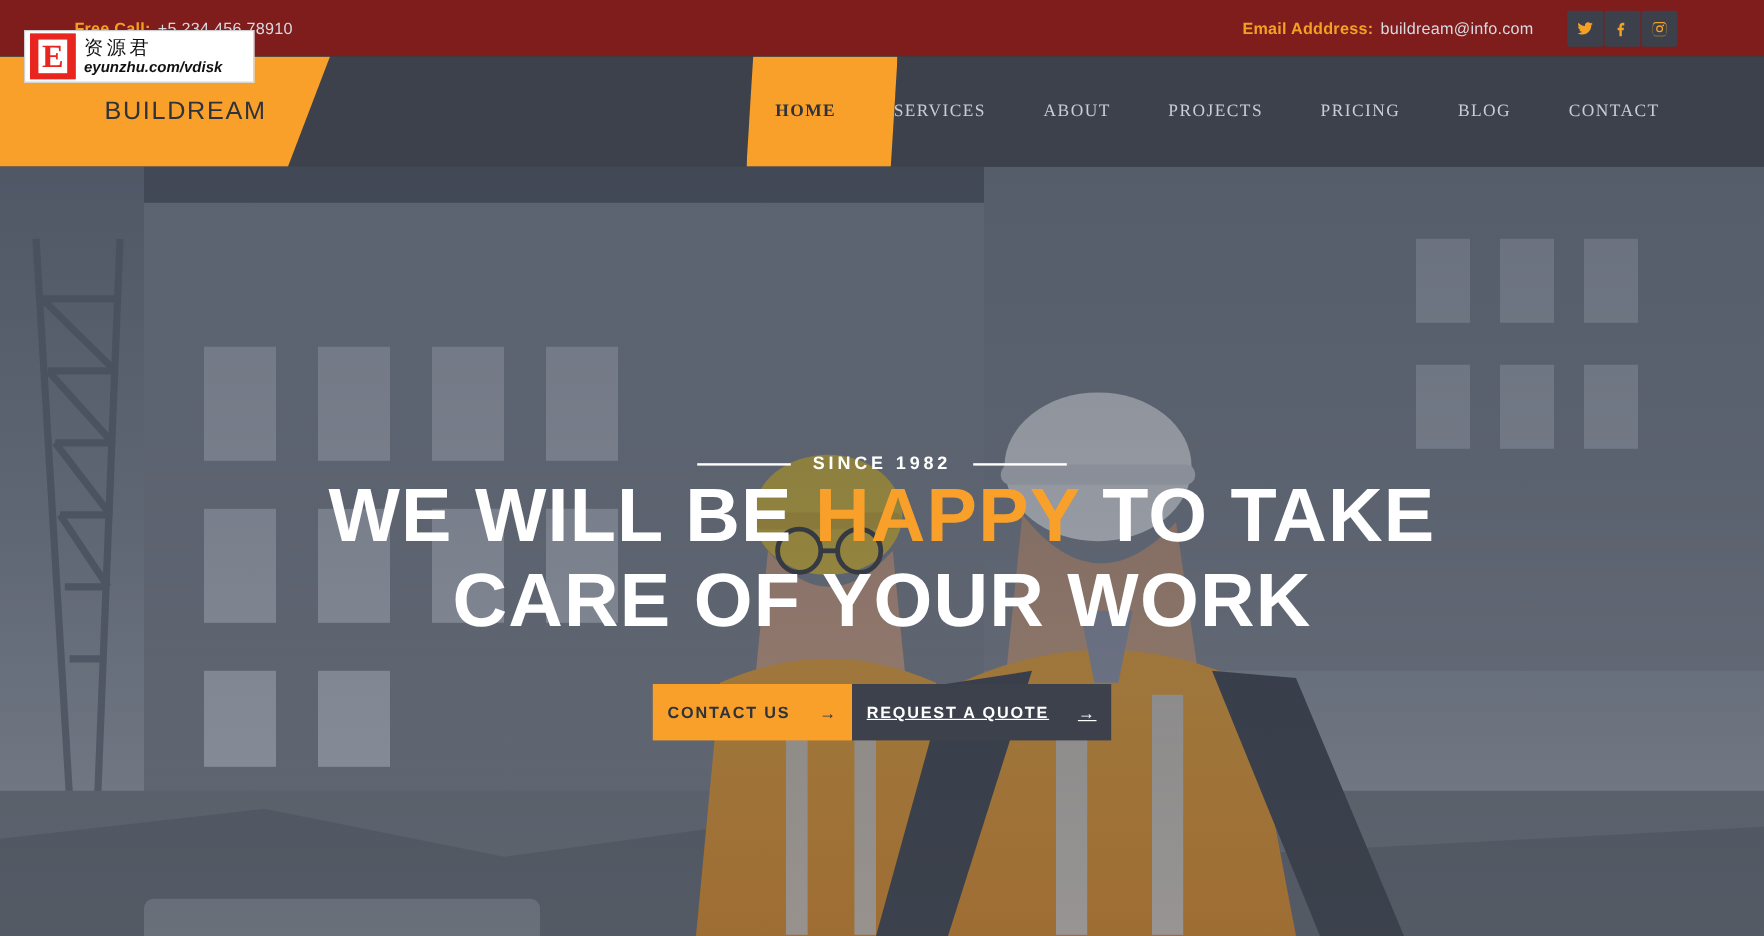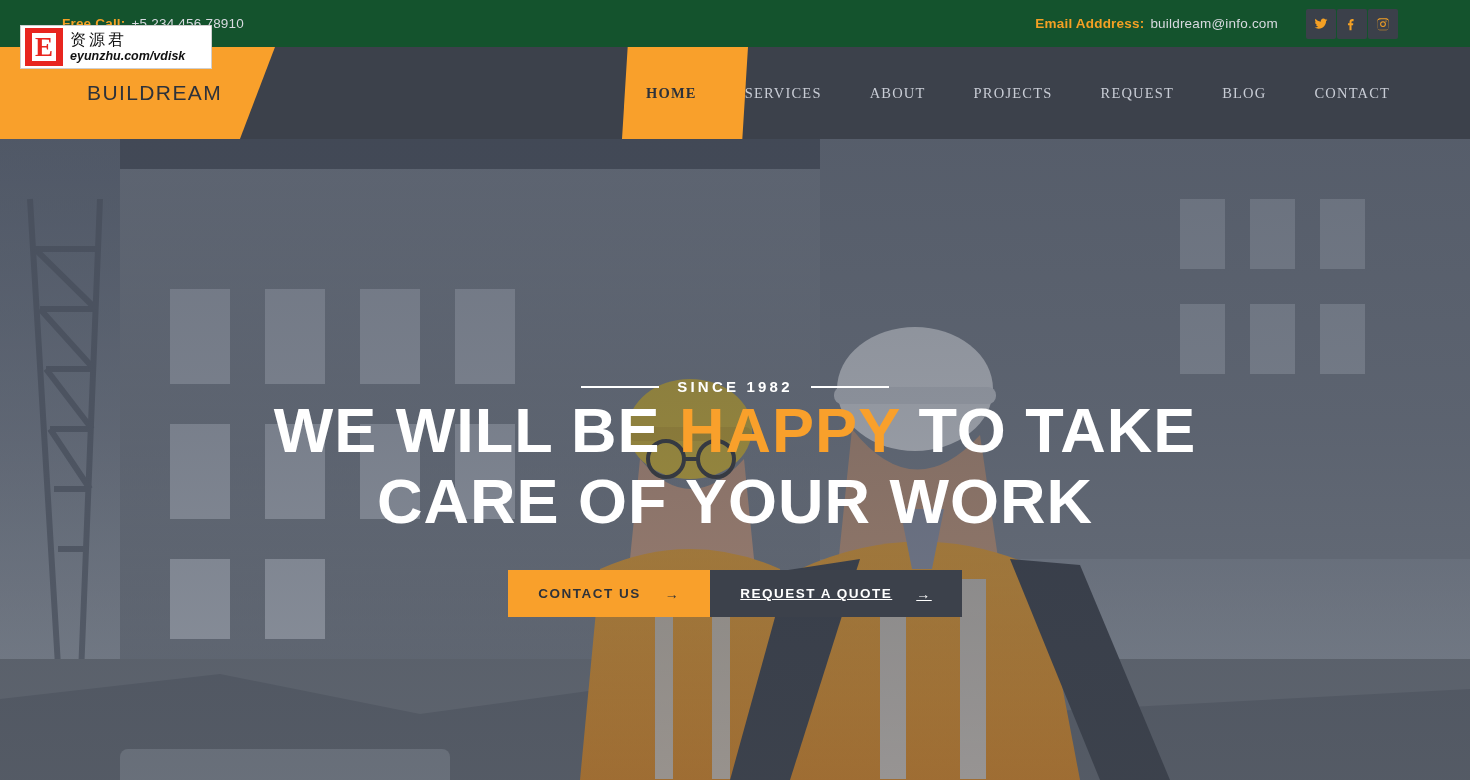--- a/index.html
+++ b/index.html
@@ -6,21 +6,21 @@
   html, body {
     width:1470px; height:780px;
     font-family:"Liberation Sans", sans-serif;
     overflow:hidden; background:#343841;
   }
   .page { position:relative; width:1470px; height:780px; overflow:hidden; }
 
   
   .topbar {
     position:absolute; top:0; left:0; width:1470px; height:47px;
-    background:#14532d; display:flex; align-items:center;
+    background:#7f1d1d; display:flex; align-items:center;
   }
   .topbar-left { position:absolute; left:62px; top:0; height:47px; display:flex; align-items:center; gap:6px; }
   .topbar-right { position:absolute; right:0; top:0; height:47px; display:flex; align-items:center;margin-left:44px; }
   .tb-label { color:#F4A024; font-size:13.5px; font-weight:bold; letter-spacing:.2px; }
   .tb-value { color:#D8DAE0; font-size:13.5px; letter-spacing:.2px; }
   .email-block { display:flex; align-items:center; gap:6px; margin-right:28px; }
   .socials { display:flex; align-items:center; gap:1px; margin-right:72px; }
   .soc {
     width:30px; height:30px; background:#3B404A;
     display:flex; align-items:center; justify-content:center;
@@ -80,21 +80,21 @@
     color:#FFFFFF; font-size:15px; font-weight:bold; letter-spacing:3.2px;
   }
   .hero-title {
     text-align:center; color:#FFFFFF;
     font-size:63px; font-weight:bold; letter-spacing:1px; line-height:71px;
   }
   .hero-title .accent { color:#F9A02B; }
   .hero-buttons { margin-top:33px; display:flex; }
   .btn {
     height:47px; display:flex; align-items:center; gap:24px;
-    padding:0 30px; font-size:13.5px; font-weight:bold; letter-spacing:1.5px;
+    padding:0 12px; font-size:13.5px; font-weight:bold; letter-spacing:1.5px;
     white-space:nowrap;
   }
   .btn-primary { background:#F9A02B; color:#2E323A; }
   .btn-secondary { background:#3C414B; color:#FFFFFF;text-decoration:underline; }
   .btn .arrow { font-size:14px; font-weight:normal; }
 
   
   .watermark {
     position:absolute; left:20px; top:25px; width:192px; height:44px;
     background:#FFFFFF; border:1px solid #cfcfcf;
@@ -152,21 +152,21 @@
     <div class="logo-banner">
       <span class="logo-text">BUILDREAM</span>
     </div>
   </div>
   <div class="home-slab"></div>
   <div class="nav-items" style="position:absolute; top:47px;">
     <a class="nav-item active">HOME</a>
     <a class="nav-item">SERVICES</a>
     <a class="nav-item">ABOUT</a>
     <a class="nav-item">PROJECTS</a>
-    <a class="nav-item">REQUEST</a>
+    <a class="nav-item">PRICING</a>
     <a class="nav-item">BLOG</a>
     <a class="nav-item">CONTACT</a>
   </div>
 
   <div class="hero">
     <svg class="hero-photo" viewBox="0 0 1470 641" preserveAspectRatio="xMidYMid slice">
       <defs>
         <linearGradient id="sky" x1="0" y1="0" x2="0" y2="1">
           <stop offset="0%" stop-color="#6e7682"></stop>
             <stop offset="100%" stop-color="#9aa0a8"></stop>

